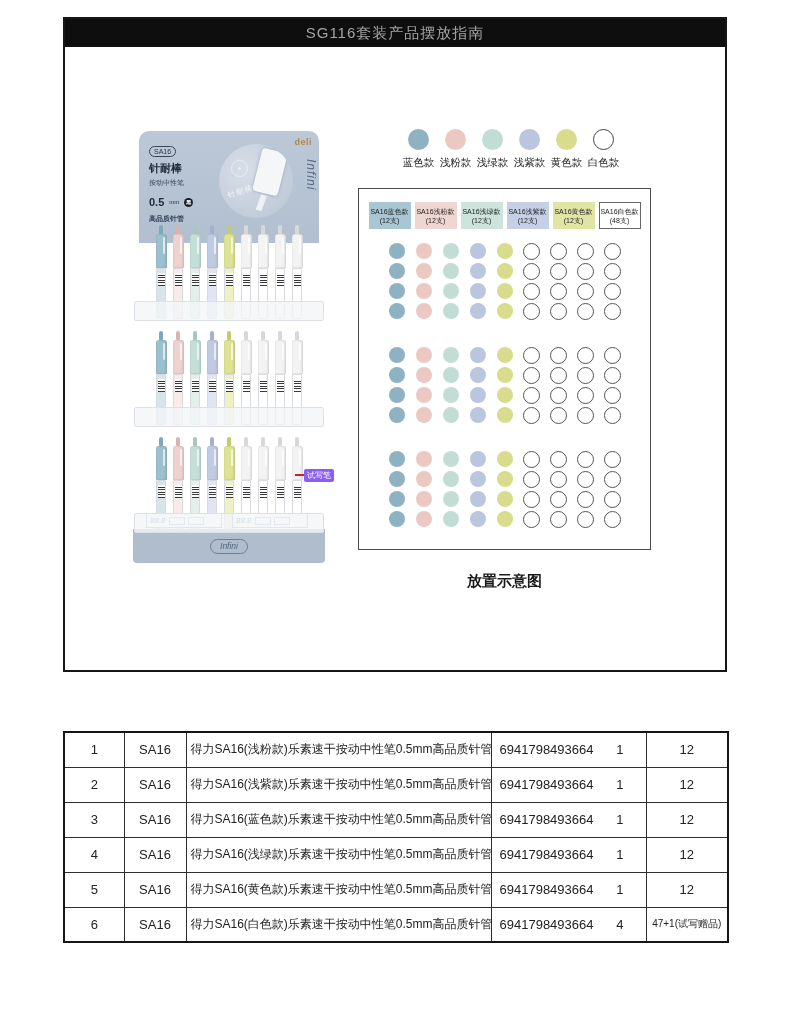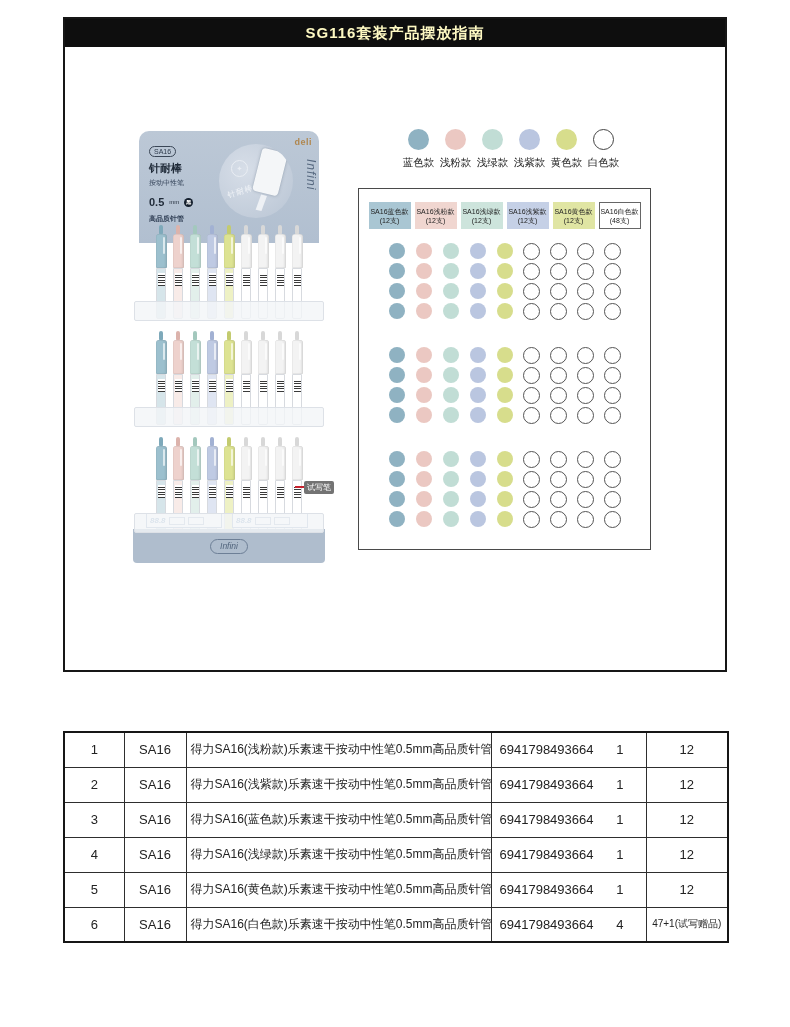--- a/index.html
+++ b/index.html
@@ -3,23 +3,23 @@
 <meta charset="utf-8">
 <style>
   * { margin:0; padding:0; box-sizing:border-box; }
   html,body { width:790px; height:1027px; background:#fff;
               font-family:"Liberation Sans", sans-serif; color:#222; }
   body { position:relative; overflow:hidden; }
 
   
   .panel { position:absolute; left:63px; top:17px; width:664px; height:655px;
            border:2px solid #161616; background:#fff; }
-  .panel-titlebar { height:28px; background:#0e0e0e; color:#fef9c3; display:flex;
+  .panel-titlebar { height:28px; background:#0e0e0e; color:#a3a3a3; display:flex;
                     align-items:center; justify-content:center;
-                    font-size:15px; font-weight:bold; letter-spacing:1px; }
+                    font-size:15px; font-weight:normal; letter-spacing:1px; }
 
   
   .rack { position:absolute; left:68px; top:112px; width:192px; height:432px; }
   .rack-card { position:absolute; left:6px; top:0; width:180px; height:112px;
                background:linear-gradient(180deg,#bcc8d6,#b1bfd0);
                border-radius:10px 10px 0 0; }
   .deli-logo { position:absolute; top:6px; right:7px; color:#b0874f;
                font-size:9px; font-weight:bold; letter-spacing:0.5px; }
   .card-text { position:absolute; left:10px; top:9px; width:64px; }
   .card-badge { display:inline-block; border:1px solid #3a4656; border-radius:6px;
@@ -69,22 +69,22 @@
                   background:repeating-linear-gradient(0deg,#3a3a3a 0 1px,#fff 1px 2.6px); }
   .pc-blue   { --pc:#9cc0ce; --pcd:#7ea9ba; --pcl:#d6e5ea; }
   .pc-pink   { --pc:#eed2cd; --pcd:#dcb3ac; --pcl:#f8ebe8; }
   .pc-green  { --pc:#c3dfd7; --pcd:#a3c8bd; --pcl:#e2efeb; }
   .pc-purple { --pc:#bfcae3; --pcd:#a2b1d3; --pcl:#dfe5f2; }
   .pc-yellow { --pc:#dde392; --pcd:#c3cb6f; --pcl:#eef1c4; }
   .pc-white  { --pc:#f3f3f3; --pcd:#d8d8d8; --pcl:#ffffff; }
   .tray { position:absolute; left:1px; right:1px; bottom:0; height:20px;
           background:rgba(243,245,248,.8); border:1px solid #dde1e7;
           border-radius:2px; z-index:5; }
-  .test-tag { position:absolute; right:-9px; top:52px; z-index:8;
-              background:#737373; color:#fff; font-size:8px; line-height:11px;
+  .test-tag { position:absolute; right:-9px; top:40px; z-index:8;
+              background:#8b5cf6; color:#fff; font-size:8px; line-height:11px;
               padding:1px 3px; border-radius:2px; }
   .test-tag:before { content:""; position:absolute; left:-9px; top:5px;
                      width:9px; height:2px; background:#c8222f; }
   .price-row { position:absolute; left:8px; right:12px; top:382px; display:flex;
                justify-content:space-around;font-style:italic; }
   .price-tag { width:76px; height:15px; background:#fff; border:1px solid #9db1c6;
                display:flex; align-items:center; gap:3px; padding:0 3px; }
   .price-num { color:#7fa0c0; font-size:8px; font-weight:bold; }
   .price-chip { width:16px; height:8px; border:0.5px solid #aab9ca; }
   .rack-base { position:absolute; left:0; right:0; top:398px; height:34px;
@@ -576,20 +576,21 @@
             <span class="dot" style="background: rgb(215, 221, 140);"></span>
             <span class="dot outlined" style="background: rgb(255, 255, 255);"></span>
             <span class="dot outlined" style="background: rgb(255, 255, 255);"></span>
             <span class="dot outlined" style="background: rgb(255, 255, 255);"></span>
             <span class="dot outlined" style="background: rgb(255, 255, 255);"></span>
           </div>
         </div>
       </div>
   </div>
 
+  <div class="caption caption-diagram">放置示意图</div>
 </div>
 
 <table class="list-table">
   <colgroup>
     <col style="width:60px">
       <col style="width:62px">
       <col style="width:305px">
     <col style="width:155px">
       <col style="width:82px">
   </colgroup>

